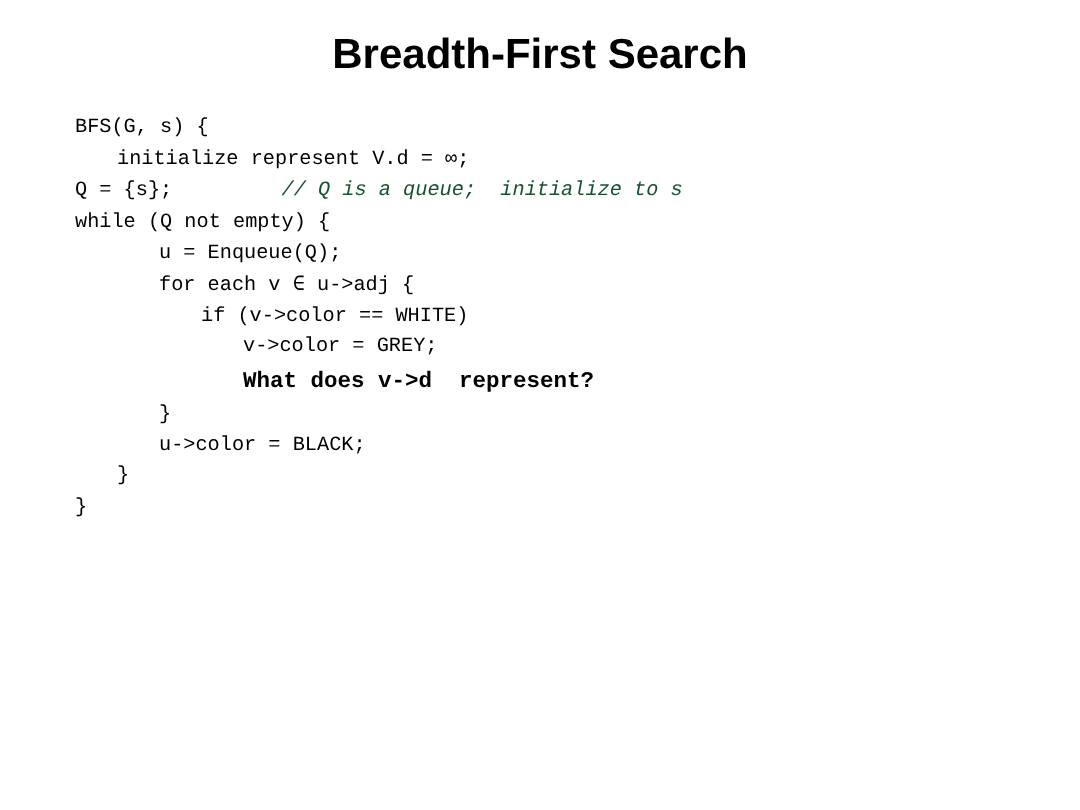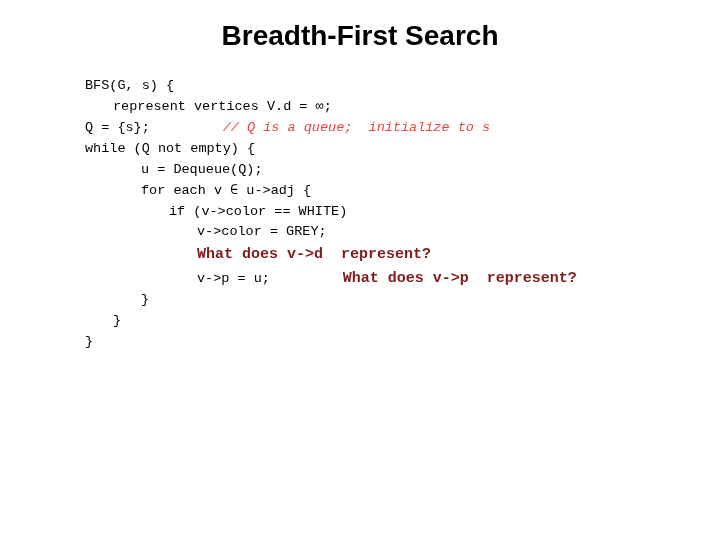--- a/index.html
+++ b/index.html
@@ -6,101 +6,100 @@
     body {
       width: 720px;
       height: 540px;
       background: #ffffff;
       font-family: Arial, Helvetica, sans-serif;
       overflow: hidden;
     }
     .page {
       width: 720px;
       height: 540px;
-      padding: 20px 59px;
+      padding: 20px 40px;
     }
     .title {
       text-align: center;
       font-size: 28px;
       font-weight: bold;
       color: #000;
       margin-bottom: 24px;
       font-family: Arial, Helvetica, sans-serif;
     }
     .code-block {
       font-family: 'Courier New', Courier, monospace;
       font-size: 13.5px;
       color: #000;
       line-height: 1.55;
       margin-left: 10px;
     }
     .line {
       display: flex;
       align-items: baseline;
       white-space: pre;
-      margin-left: 16px;
     }
     .indent-0 { padding-left: 0px; }
     .indent-1 { padding-left: 28px; }
     .indent-2 { padding-left: 56px; }
     .indent-3 { padding-left: 84px; align-items: center; }
     .indent-4 { padding-left: 112px; }
 
     .comment {
-      color: #ef4444;
+      color: #14532d;
       font-style: italic;
     }
     .highlight-note {
-      color: #7f1d1d;
+      color: #000000;
       font-size: 15px;
       font-weight: bold;
     }
   </style>
 </head>
 <body>
 <div class="page">
 
   <div class="title">Breadth-First Search</div>
 
   <div class="code-block">
 
     <div class="line indent-0">
       <span>BFS(G, s) {</span>
     </div>
     <div class="line indent-1">
-      <span>represent vertices V.d = ∞;</span>
+      <span>initialize represent V.d = ∞;</span>
     </div>
     <div class="line indent-0">
       <span>Q = {s};         </span><span class="comment">// Q is a queue;  initialize to s</span>
     </div>
     <div class="line indent-0">
       <span>while (Q not empty) {</span>
     </div>
     <div class="line indent-2">
-      <span>u = Dequeue(Q);</span>
+      <span>u = Enqueue(Q);</span>
     </div>
     <div class="line indent-2">
       <span>for each v ∈ u-&gt;adj {</span>
     </div>
     <div class="line indent-3">
       <span>if (v-&gt;color == WHITE)</span>
     </div>
     <div class="line indent-4">
       <span>v-&gt;color = GREY;</span>
     </div>
 
     <div class="line indent-4">
       <span class="highlight-note">What does v-&gt;d  represent?</span>
     </div>
 
-    <div class="line indent-4">
-      <span>v-&gt;p = u;         </span><span class="highlight-note">What does v-&gt;p  represent?</span>
+    <div class="line indent-2">
+      <span>}</span>
     </div>
     <div class="line indent-2">
-      <span>}</span>
+      <span>u-&gt;color = BLACK;</span>
     </div>
     <div class="line indent-1">
       <span>}</span>
     </div>
     <div class="line indent-0">
       <span>}</span>
     </div>
 
   </div>
 </div>

